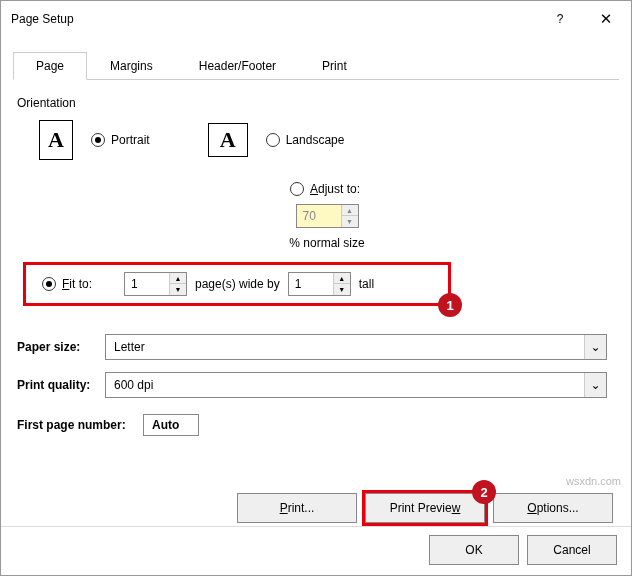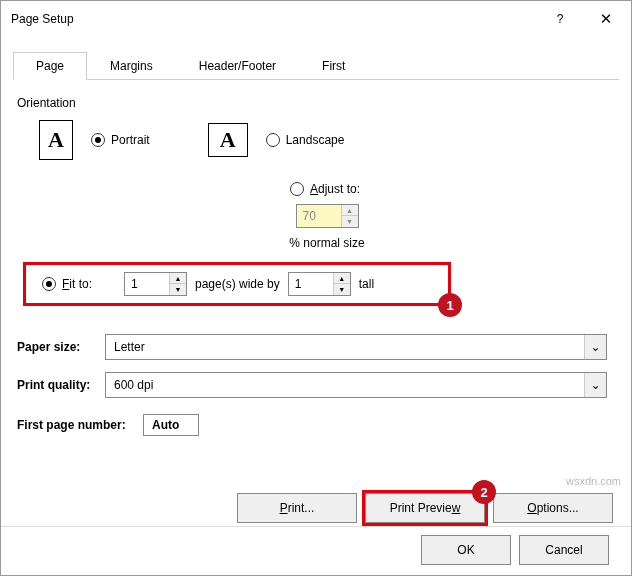--- a/index.html
+++ b/index.html
@@ -30,21 +30,21 @@
 .fit-row { border: 3px solid #e6000d; padding: 7px 7px 7px 16px; margin-left: 6px; margin-right: 0; margin-bottom: 28px; display: flex; align-items: center; gap: 8px; width: 428px; position: relative; }
 .form-row { display: flex; align-items: center; margin-bottom: 12px; }
 .form-row label { width: 88px; font-weight: bold; }
 .form-row.qual label { width: 88px; }
 .select { flex: 1; height: 26px; border: 1px solid #888; display: flex; align-items: center; justify-content: space-between; padding: 0 0 0 8px; max-width: 502px; }
 .select-btn { width: 22px; height: 24px; border-left: 1px solid #ccc; display: flex; align-items: center; justify-content: center; background: #efefef; }
 .textbox { border: 1px solid #888; padding: 3px 8px; width: 56px; font-weight: bold; }
 .button-row { position: absolute; bottom: 52px; right: 18px; display: flex; gap: 8px; }
 .btn { min-width: 120px; height: 30px; border: 1px solid #888; background: #efefef; display: flex; align-items: center; justify-content: center; padding: 0 14px; cursor: pointer; }
 .btn.highlight { outline: 3px solid #e6000d; position: relative; }
-.ok-row { position: absolute; bottom: 10px; right: 22px; display: flex; gap: 8px; }
+.ok-row { position: absolute; bottom: 10px; right: 14px; display: flex; gap: 8px; }
 .ok-row .btn { min-width: 90px; }
 .ok-row .btn.ok { min-width: 90px; }
 .sep { position: absolute; bottom: 48px; left: 0; right: 0; border-top: 1px solid #ddd; }
 .accel { text-decoration: underline; }
 .callout { width: 24px; height: 24px; border-radius: 50%; background: #c1121f; color: #fff; font-weight: bold; display: flex; align-items: center; justify-content: center; position: absolute; font-size: 13px; }
 .callout.c1 { right: -14px; bottom: -14px; }
 .callout.c2 { top: -14px; right: -12px; }
 .watermark { position: absolute; right: 10px; bottom: 88px; font-size: 11px; color: #bbb; }
 </style>
 </head>
@@ -58,21 +58,21 @@
     </div>
     <div class="titlebar-btn">
       <span style="font-size:15px;">✕</span>
     </div>
   </div>
 
   <div class="tabs">
     <div class="tab active"><span>Page</span></div>
     <div class="tab"><span>Margins</span></div>
     <div class="tab"><span>Header/Footer</span></div>
-    <div class="tab"><span>First</span></div>
+    <div class="tab"><span>Print</span></div>
   </div>
 
   <div class="panel">
     <div class="group-label">Orientation</div>
     <div class="orientation-row">
       <div class="page-icon">A</div>
       <label class="radio-label">
         <span class="radio checked"></span>
         <span>Portrait</span>
       </label>

